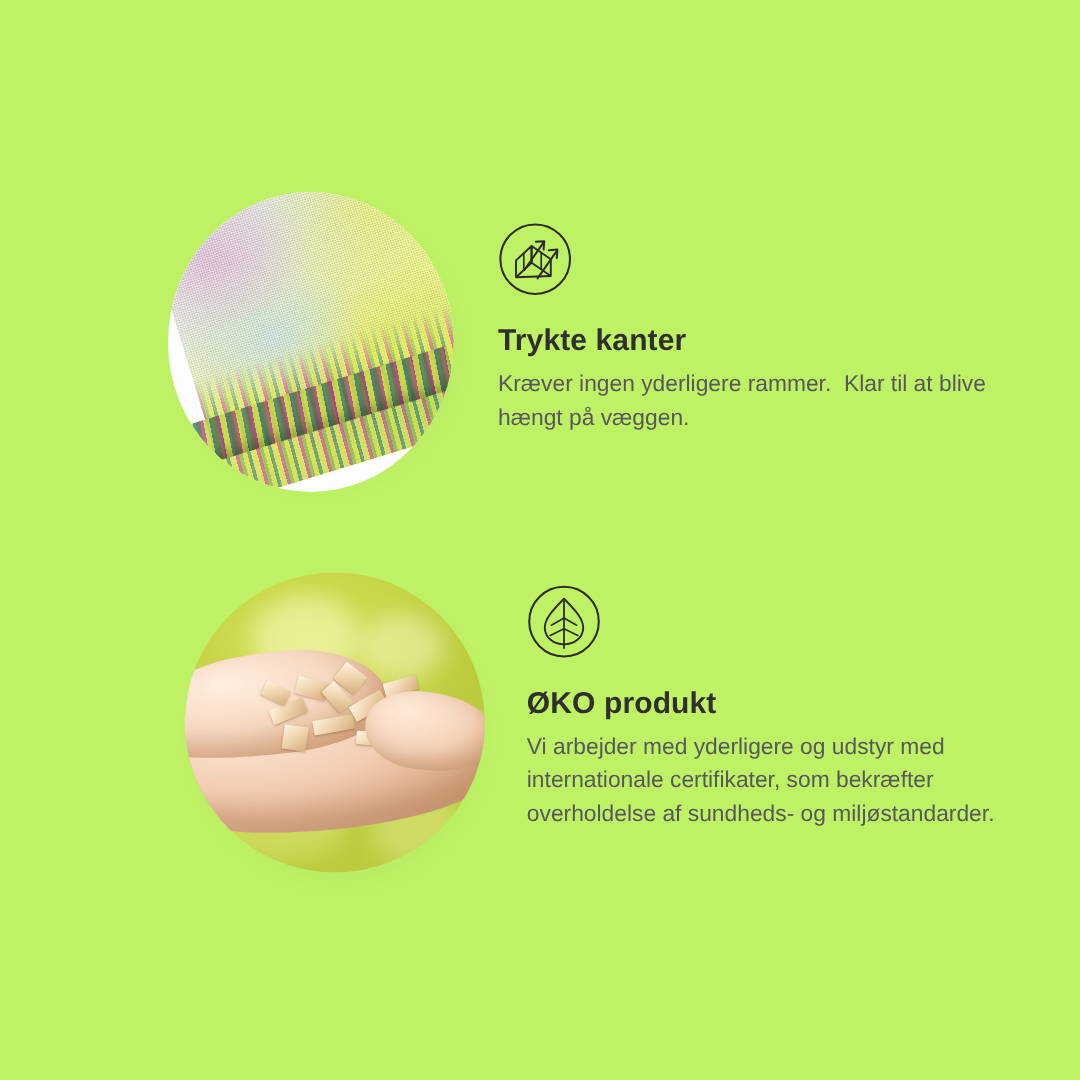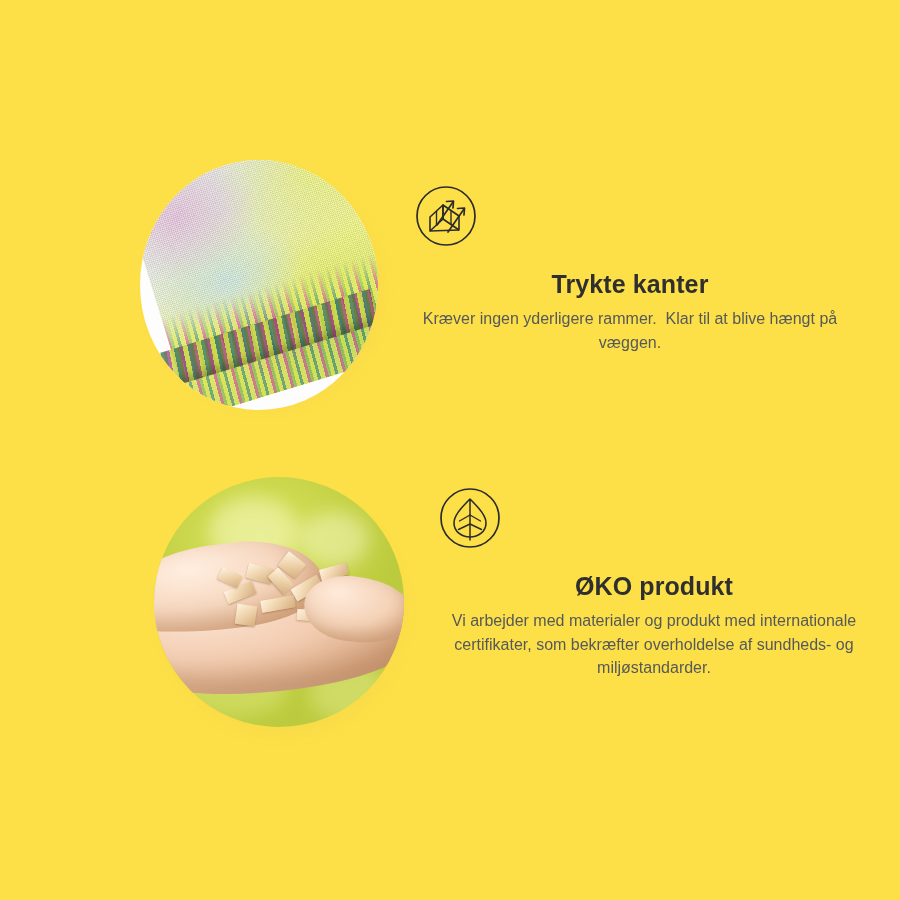--- a/index.html
+++ b/index.html
@@ -12,22 +12,21 @@
     height: 900px;
     background: #f2f2f2;
     font-family: "Liberation Sans", "DejaVu Sans", sans-serif;
     overflow: hidden;
     position: relative;
   }
 
   .panel {
     position: absolute;
     inset: 0;
-    background: #fde047;
-    text-align: center;
+    background: #bef264;
   }
 
   
   .feature {
     position: absolute;
     display: flex;
     align-items: flex-start;
   }
   .feature-1 { left: 0; top: 150px; }
   .feature-2 { left: 0; top: 465px; padding-left: 44px; }
@@ -245,21 +244,21 @@
   .feature-title {
     margin: 22px 0 0 0;
     font-size: 25px;
     font-weight: 700;
     color: #2f2f2f;
     letter-spacing: 0.1px;
     line-height: 1.2;
   }
   .feature-desc {
     margin: 8px 0 0 0;
-    font-size: 16px;
+    font-size: 19px;
     font-weight: 400;
     color: #56595b;
     line-height: 1.47;
     white-space: pre-wrap;
   }
 </style>
 </head>
 <body>
 
 <div class="panel">
@@ -331,17 +330,17 @@
         <circle cx="31" cy="31" r="29" fill="none" stroke="#2b2b2b" stroke-width="1.7"></circle>
         <path d="M31 12 C41 22 47 29 47 36 C47 44.5 39.5 50 31 50 C22.5 50 15 44.5 15 36 C15 29 21 22 31 12 Z" fill="none" stroke="#2b2b2b" stroke-width="1.6" stroke-linejoin="round"></path>
         <line x1="31" y1="14" x2="31" y2="53" stroke="#2b2b2b" stroke-width="1.5" stroke-linecap="round"></line>
         <line x1="31" y1="28" x2="20.5" y2="34" stroke="#2b2b2b" stroke-width="1.4" stroke-linecap="round"></line>
         <line x1="31" y1="28" x2="41.5" y2="34" stroke="#2b2b2b" stroke-width="1.4" stroke-linecap="round"></line>
         <line x1="31" y1="37" x2="19.5" y2="42.5" stroke="#2b2b2b" stroke-width="1.4" stroke-linecap="round"></line>
         <line x1="31" y1="37" x2="42.5" y2="42.5" stroke="#2b2b2b" stroke-width="1.4" stroke-linecap="round"></line>
       </svg>
 
       <h2 class="feature-title">ØKO produkt</h2>
-      <p class="feature-desc">Vi arbejder med materialer og produkt med internationale certifikater, som bekræfter overholdelse af sundheds- og miljøstandarder.</p>
+      <p class="feature-desc">Vi arbejder med yderligere og udstyr med internationale certifikater, som bekræfter overholdelse af sundheds- og miljøstandarder.</p>
     </div>
   </section>
 
 </div>
 
 </body></html>

